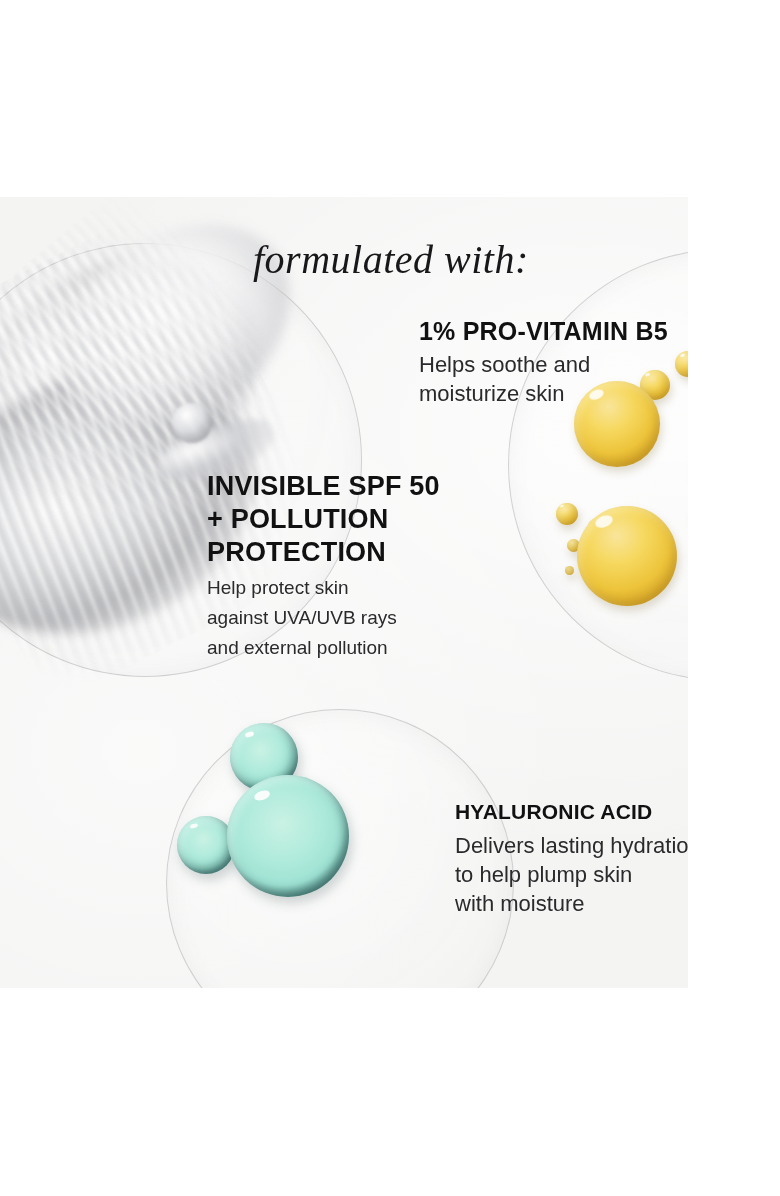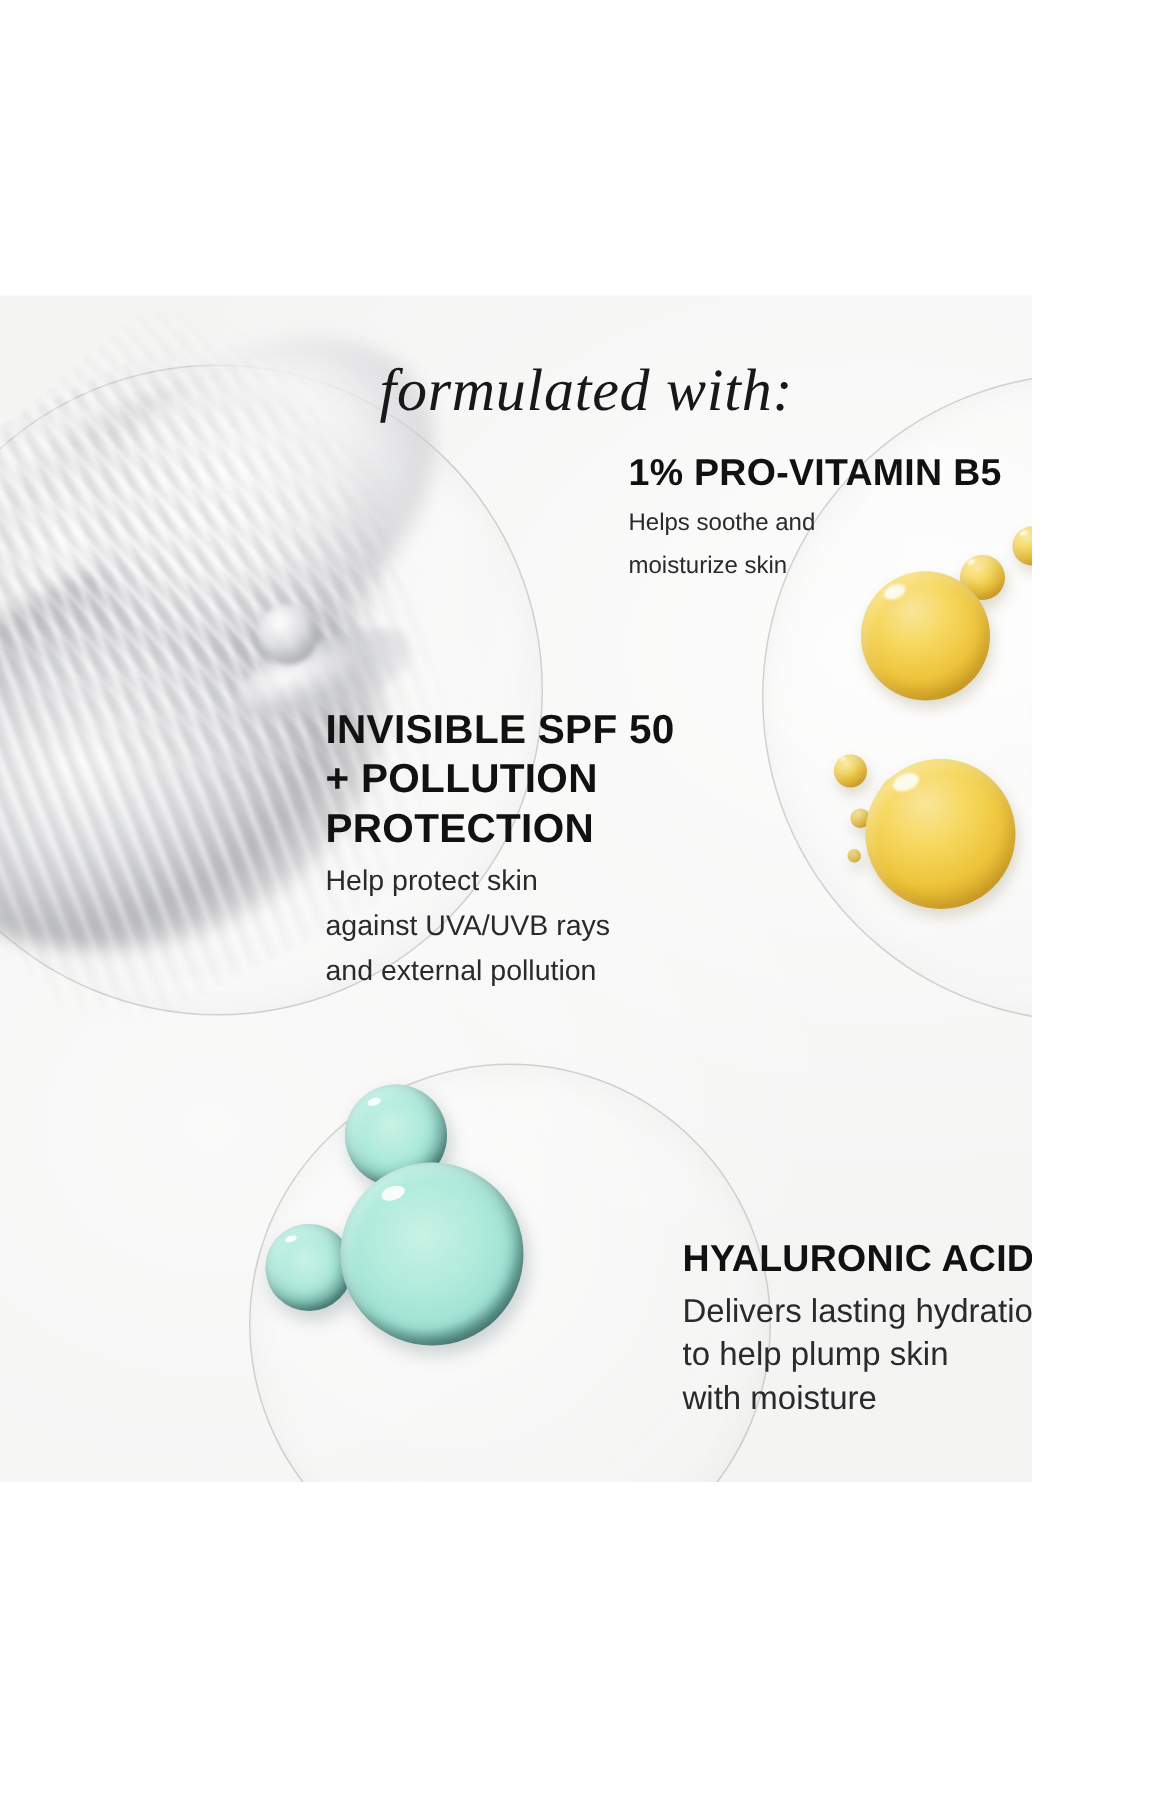--- a/index.html
+++ b/index.html
@@ -241,30 +241,30 @@
     color: #111112;
     letter-spacing: 0.2px;
   }
   .block p {
     margin: 0;
     font-family: "Liberation Sans", sans-serif;
     font-weight: 400;
     color: #2a2a2c;
   }
 
-  .block-b5 { left: 419px; top: 300px; width: 340px; }
+  .block-b5 { left: 419px; top: 316px; width: 340px; }
   .block-b5 h3 { font-size: 25px; line-height: 30px; }
-  .block-b5 p  { font-size: 16px; line-height: 29px; margin-top: 4px; }
-
-  .block-spf { left: 207px; top: 470px; width: 300px; margin-left: 10px; }
+  .block-b5 p  { font-size: 22px; line-height: 29px; margin-top: 4px; }
+
+  .block-spf { left: 207px; top: 470px; width: 300px; }
   .block-spf h3 { font-size: 27px; line-height: 33px; }
   .block-spf p  { font-size: 19px; line-height: 30px; margin-top: 4px; }
 
   .block-ha { left: 455px; top: 796px; width: 320px; }
-  .block-ha h3 { font-size: 25px; line-height: 31px; margin-top: 28px; }
+  .block-ha h3 { font-size: 21px; line-height: 31px; }
   .block-ha p  { font-size: 22px; line-height: 29px; margin-top: 4px; }
 
   .nowrap-lines { white-space: pre-line; }
 </style>
 </head>
 <body>
 
 <div class="canvas">
 
   <div class="photo-band">

